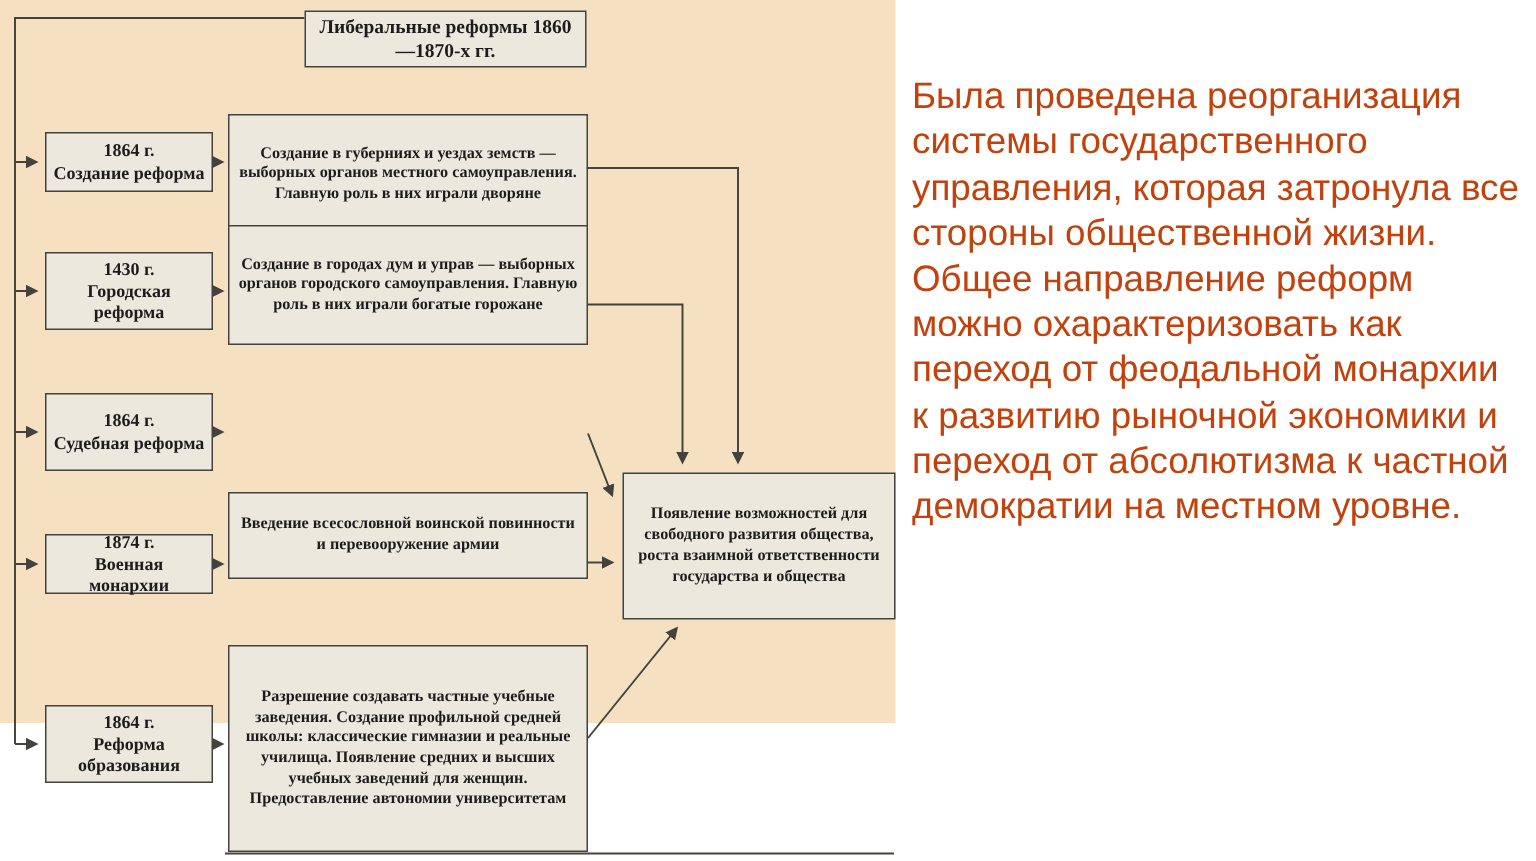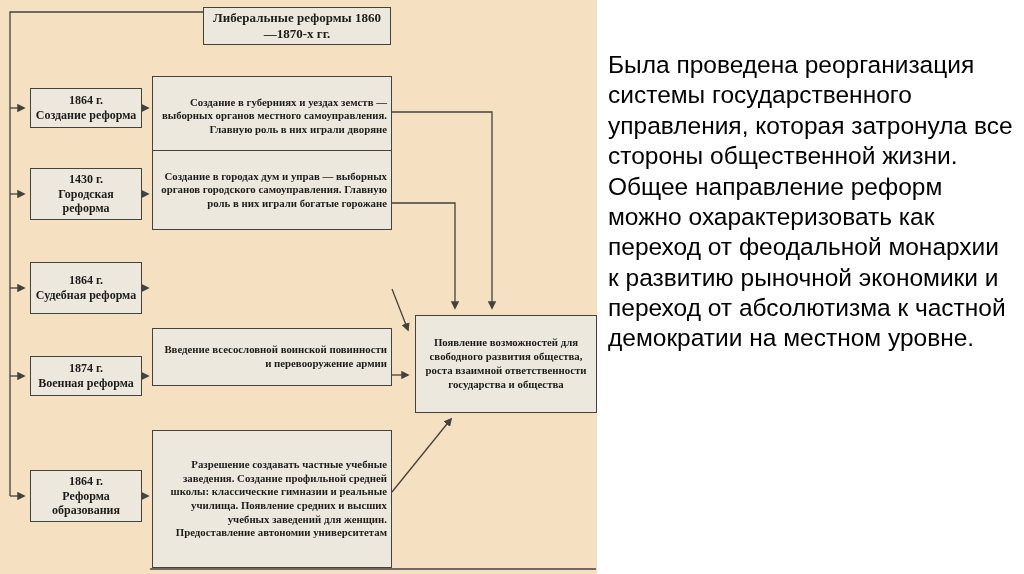--- a/index.html
+++ b/index.html
@@ -8,48 +8,48 @@
     --line:#44423c;
     --text:#1e1c1a;
   }
   *{box-sizing:border-box;}
   html,body{margin:0;padding:0;background:#888;}
   .slide{
     position:relative;width:1024px;height:574px;background:#ffffff;
     overflow:hidden;font-family:"Liberation Serif",serif;
   }
   .diagram{
-    position:absolute;left:0;top:0;width:597px;height:574px;
+    position:absolute;left:0;top:0;width:597px;height:482px;
     background:var(--diagram-background);
     text-decoration:underline;
   }
   .diagram svg{position:absolute;left:0;top:0;}
   .box{
     position:absolute;background:var(--box-fill);
     border:1.2px solid var(--line);
     display:flex;align-items:center;justify-content:center;
     text-align:center;color:var(--text);
     font-family:"Liberation Serif",serif;
     padding:2px 4px;line-height:1.22;
   }
   .title-box{
     left:203px;top:7px;width:188px;height:38px;
     font-weight:bold;font-size:13px;border-width:1.8px;
   }
   .year-box{width:112px;left:30px;font-weight:bold;font-size:12px;}
   .year-box .yr{display:block;}
-  .desc-box{left:152px;width:240px;font-weight:bold;font-size:10.8px;line-height:1.26;text-align:right;}
+  .desc-box{left:152px;width:240px;font-weight:bold;font-size:10.8px;line-height:1.26;}
   .outcome-box{
     left:415px;top:315px;width:182px;height:98px;
     font-weight:bold;font-size:10.8px;line-height:1.28;
   }
   .caption{
     position:absolute;left:608px;top:50px;width:406px;
     font-family:"Liberation Sans",sans-serif;
-    font-size:24.5px;line-height:1.24;color:#000000;
+    font-size:24.5px;line-height:1.24;color:#c2410c;
     text-align:left;
   }
 </style>
 </head>
 <body>
 
 <div class="slide">
 
   <div class="diagram">
 
@@ -107,21 +107,21 @@
     <div class="box year-box" style="top:262px;height:52px">
       <span>
           <span class="yr">1864 г.</span>
           <span class="yr">Судебная реформа</span>
         </span>
     </div>
 
     <div class="box year-box" style="top:356px;height:40px">
       <span>
           <span class="yr">1874 г.</span>
-          <span class="yr">Военная реформа</span>
+          <span class="yr">Военная монархии</span>
         </span>
     </div>
     <div class="box desc-box" style="top:328px;height:58px">
       <span>Введение всесословной воинской повинности и перевооружение армии</span>
     </div>
 
     <div class="box year-box" style="top:470px;height:52px">
       <span>
           <span class="yr">1864 г.</span>
           <span class="yr">Реформа образования</span>

